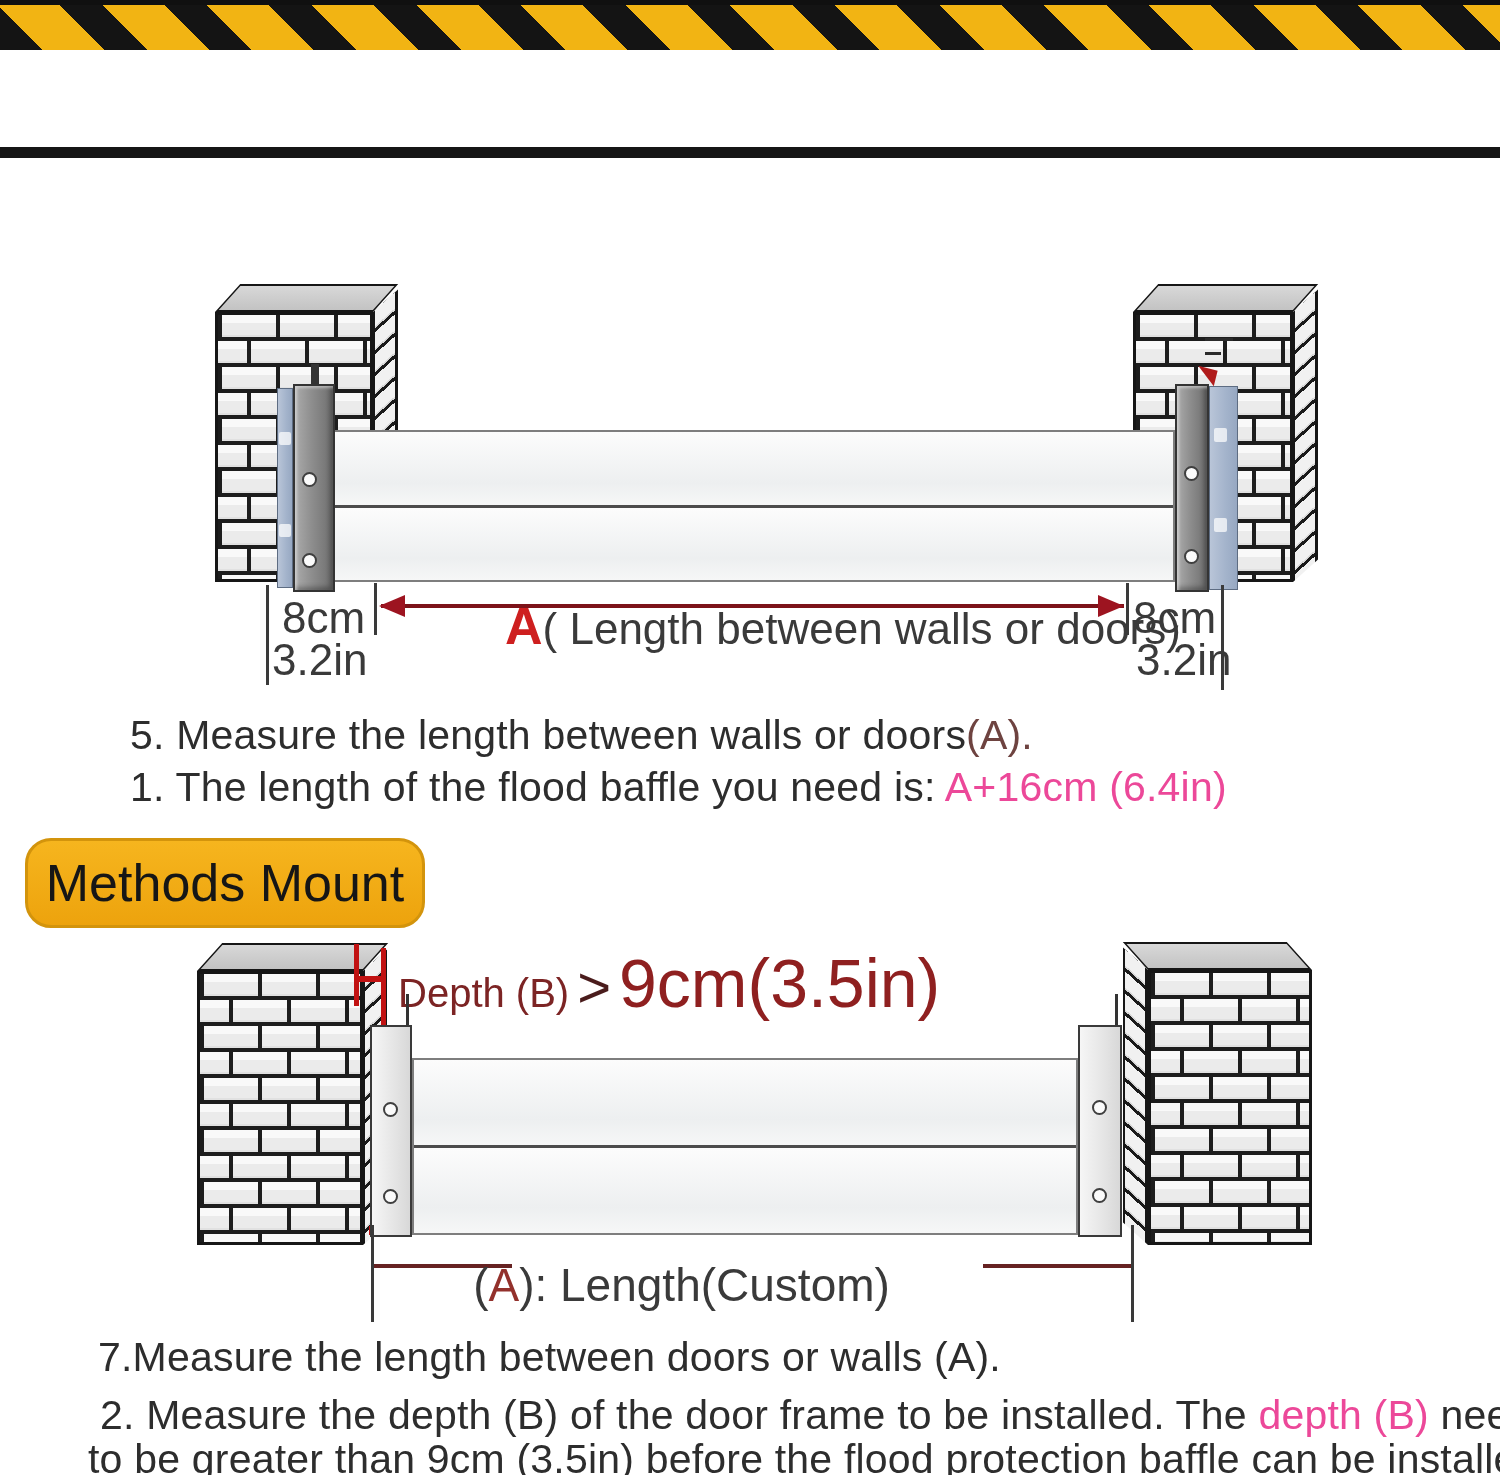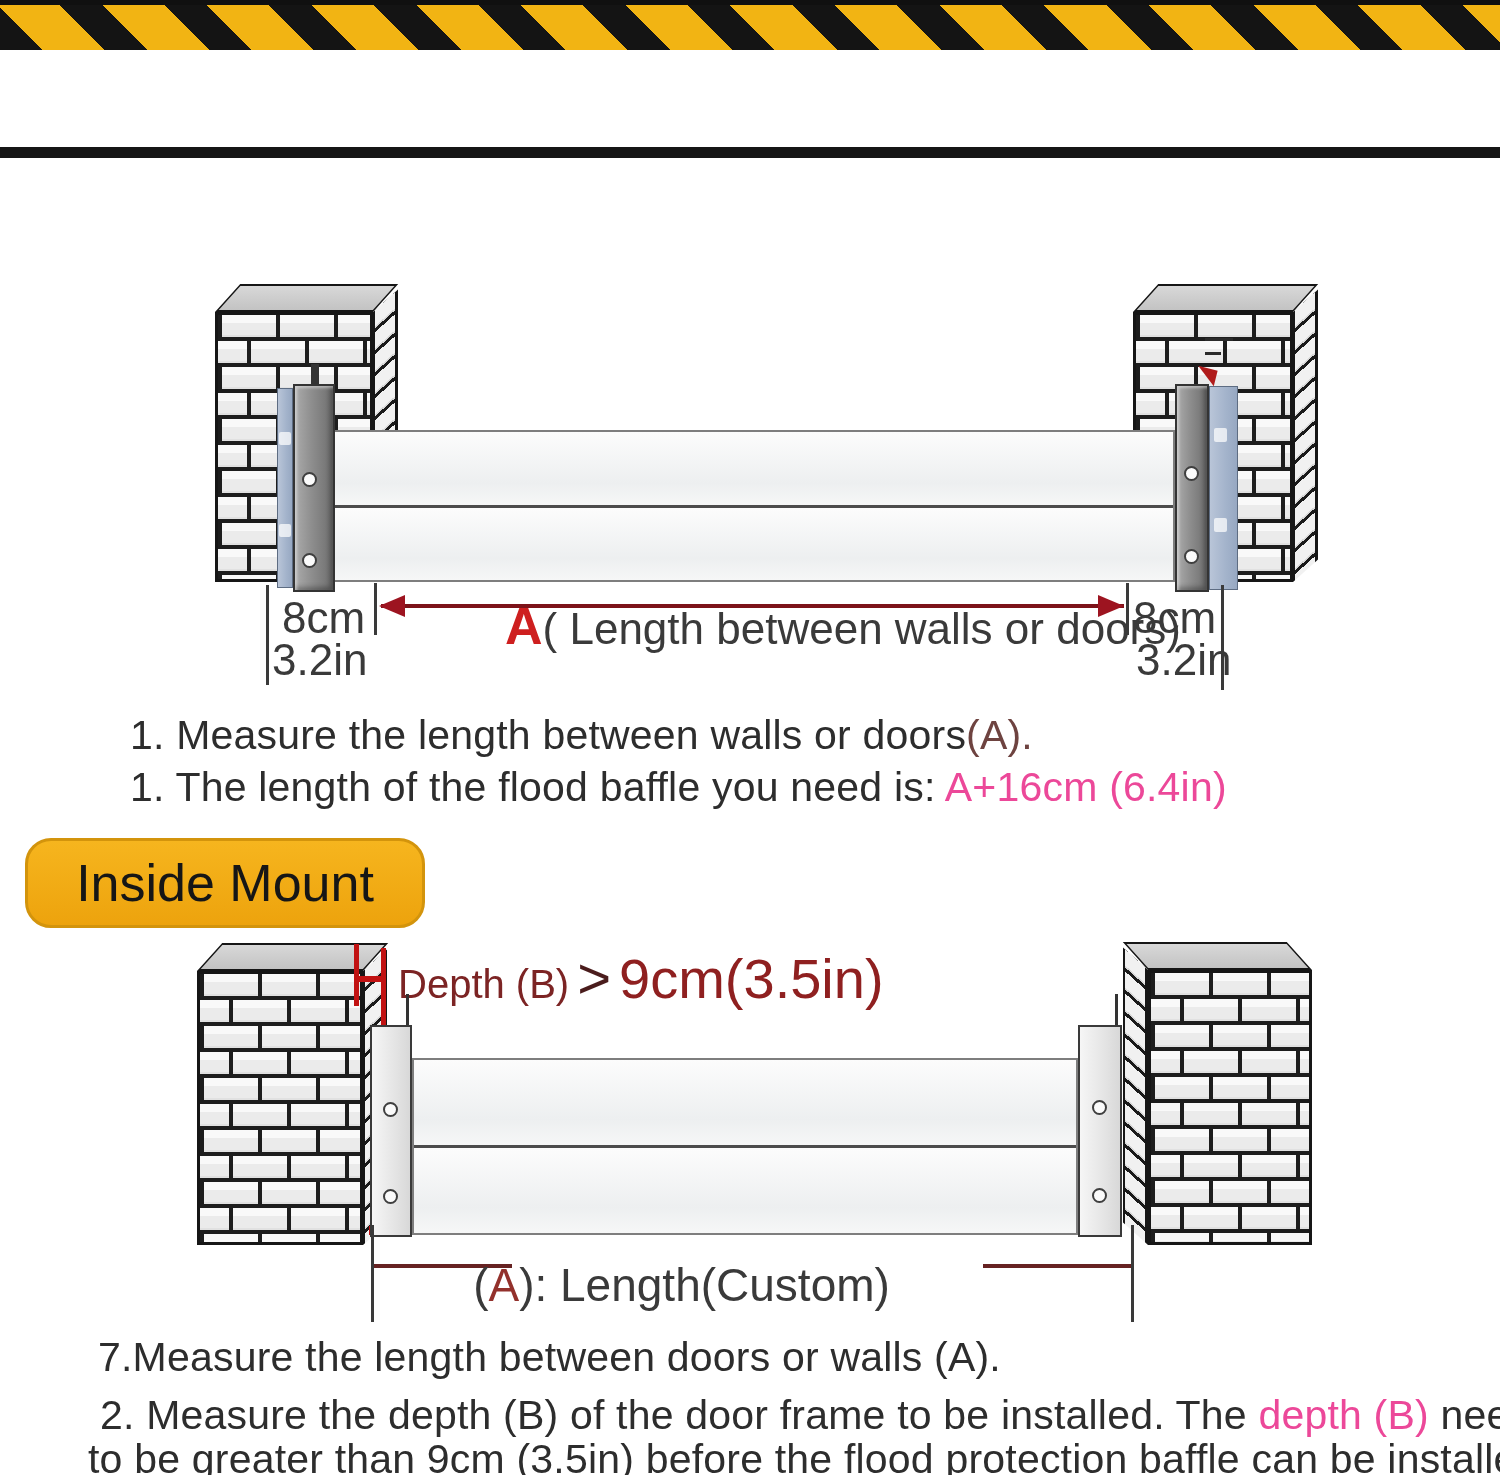--- a/index.html
+++ b/index.html
@@ -93,21 +93,21 @@
   .redA{font-size:52px;font-weight:700;color:#ce1f1f;}
   .step{font-size:41px;color:#2d2d2d;white-space:nowrap;letter-spacing:.2px;}
   .accent{color:#ec4899;}
   .accent-soft{color:#6e4340;}
   .maroonA{color:#93312c;}
   .redmark{background:#c11212;}
   .pin{background:#333333;}
   .depth-row{display:flex;align-items:baseline;white-space:nowrap;}
   .depth-prefix{font-size:40px;color:#7c2424;}
   .depth-gt{font-size:58px;color:#4a1c1c;margin:0 8px;}
-  .depth-val{font-size:56px;color:#8f2020;}
+  .depth-val{font-size:68px;color:#8f2020;}
   .sketchline{background:#2a2a2a;}
 </style>
 </head>
 <body>
 
 <div class="stage">
 
   <div class="abs hazard"></div>
   <div class="abs hazard-topline"></div>
   <div class="abs black-bar"></div>
@@ -153,26 +153,26 @@
     <div class="abs redline" style="left:381px;top:604px;width:743px;height:4px;"></div>
     <div class="abs ah ah-left" style="left:379px;top:595px;"></div>
     <div class="abs ah ah-right" style="left:1098px;top:595px;"></div>
 
     <div class="abs dim" style="left:282px;top:593px;">8cm</div>
     <div class="abs dim" style="left:272px;top:635px;">3.2in</div>
     <div class="abs dim" style="left:1133px;top:593px;">8cm</div>
     <div class="abs dim" style="left:1136px;top:635px;">3.2in</div>
     <div class="abs caption" style="left:505px;top:596px;"><span class="redA">A</span><span>( Length between walls or doors)</span></div>
 
-    <div class="abs step" style="left:130px;top:712px;"><span>1. Measure the length between walls or doors</span><span class="accent-soft">(A).</span></div>
+    <div class="abs step" style="left:130px;top:712px;"><span>5. Measure the length between walls or doors</span><span class="accent-soft">(A).</span></div>
     <div class="abs step" style="left:130px;top:764px;"><span>1. The length of the flood baffle you need is: </span><span class="accent">A+16cm (6.4in)</span></div>
   </div>
 
   <div class="abs badge" style="top:838px;">
-    <span>Inside Mount</span>
+    <span>Methods Mount</span>
   </div>
 
   <div>
 
     <div class="abs cap cap-r" style="left:197px;top:943px;width:166px;height:28px;"></div>
     <div class="abs sideface side-r" style="left:363px;top:971px;width:24px;height:274px;"></div>
     <div class="abs brickface" style="left:197px;top:971px;width:166px;height:274px;"></div>
 
     <div class="abs cap cap-l" style="left:1148px;top:942px;width:164px;height:28px;"></div>
     <div class="abs sideface side-l" style="left:1123px;top:970px;width:25px;height:275px;"></div>

